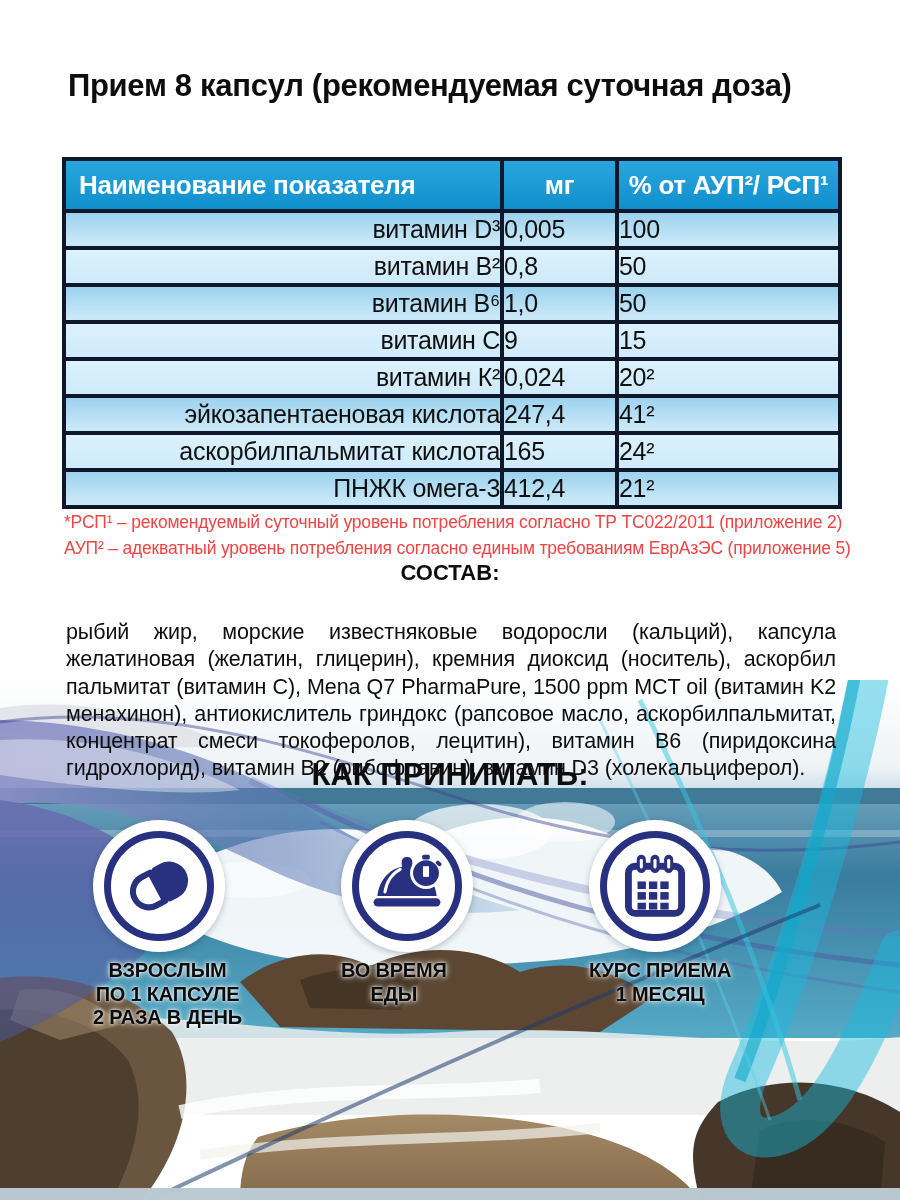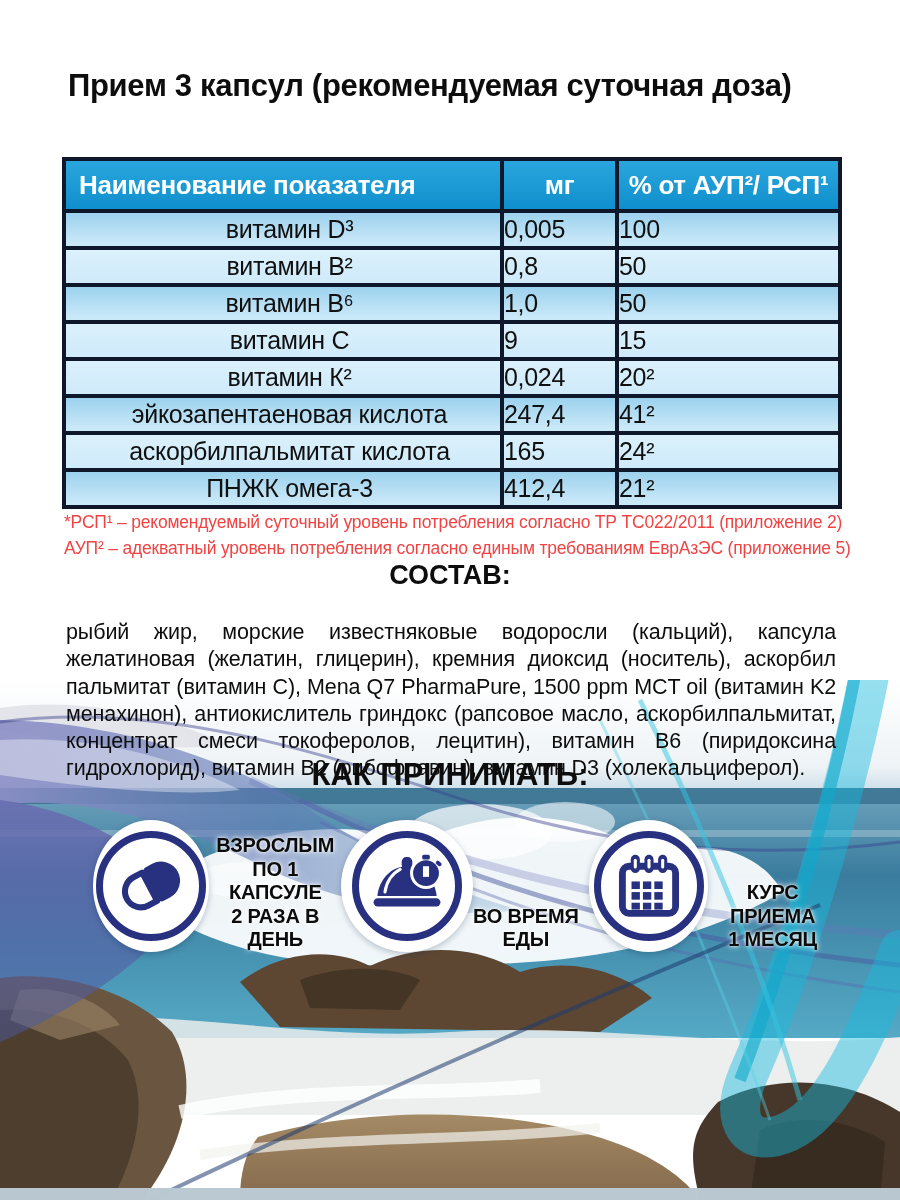--- a/index.html
+++ b/index.html
@@ -18,37 +18,37 @@
   table.nutr { width:776px; border-collapse:collapse; table-layout:fixed; }
   table.nutr, table.nutr th, table.nutr td { border:4px solid #0f172a; }
   table.nutr { border-width:4px; }
   table.nutr th {
     height:46px; background:linear-gradient(180deg,#2aa6dd 0%,#0f8fcd 100%);
     color:#ffffff; font-size:26px; font-weight:700; letter-spacing:-0.3px;
   }
   table.nutr th.col-name { text-align:left; padding-left:13px; }
   table.nutr td { height:33px; font-size:25px; font-weight:500; letter-spacing:-0.3px;
     text-align:left; padding:0; line-height:1; }
-  table.nutr td.cell-name { text-align:center; padding-left:13px; }
+  table.nutr td.cell-name { text-align:right; padding-left:13px; }
   tr.row-dark  td { background:linear-gradient(180deg,#9cd2ee 0%,#c9e8f8 90%); }
   tr.row-light td { background:linear-gradient(180deg,#dbf1fc 0%,#cfeafa 100%); }
   .w-name { width:438px; } .w-mg { width:115px; } .w-pct { width:223px; }
   
   .footnotes { top:509px; left:64px; width:788px; font-size:17.5px; line-height:1.5;
                color:#ef4444; letter-spacing:-0.2px; }
   
   .comp-heading { top:560px; left:0; width:900px; text-align:center;
-                  font-size:27px; font-weight:700; color:#0d0d0d; }
+                  font-size:22px; font-weight:700; color:#0d0d0d; }
   .comp-text { top:597px; left:66px; width:770px; font-size:21.5px; line-height:1.27;
                text-align:justify; color:#0d0d0d; letter-spacing:-0.1px;margin-top:22px; }
   
   .howto-heading { top:757px; left:0; width:900px; text-align:center;
                    font-size:31px; font-weight:700; color:#0d0d0d; }
   .howto-row { top:820px; left:93px; width:744px; display:flex; }
-  .howto-item { width:248px; display:flex; flex-direction:row; align-items:flex-end; }
+  .howto-item { width:248px; display:flex; flex-direction:column; align-items:flex-start; }
   .howto-circle { width:132px; height:132px; border-radius:50%; background:#fff;
     display:flex; align-items:center; justify-content:center;
     box-shadow:0 2px 6px rgba(0,30,60,.25); }
   .howto-ring { width:110px; height:110px; border:7px solid #283080; border-radius:50%;
     background:#fff; display:flex; align-items:center; justify-content:center; box-sizing:border-box; }
   .howto-label { margin-top:7px; font-size:20px; font-weight:700; color:#0c0c0c;
     text-align:center; line-height:1.18; white-space:pre-line; letter-spacing:-0.2px;
     text-shadow:0 0 6px rgba(255,255,255,.95),0 0 3px rgba(255,255,255,.9); }
   .bg-svg { top:680px; left:0; width:900px; height:520px; }
 </style>
@@ -126,21 +126,21 @@
     <path d="M640,20 C700,140 760,280 800,420" stroke="#34c6e2" stroke-width="5" opacity="0.5" fill="none"></path>
     <path d="M600,40 C660,160 720,300 770,440" stroke="#58d2e8" stroke-width="3" opacity="0.4" fill="none"></path>
 
     <path d="M150,520 C340,430 560,330 820,225" stroke="#1d3a6e" stroke-width="4" opacity="0.55" fill="none"></path>
 
     <rect x="0" y="508" width="900" height="12" fill="#cdddе8" opacity="0.9"></rect>
     <rect x="0" y="508" width="900" height="12" fill="#cddde8" opacity="0.9"></rect>
   </svg>
 
   <div class="layer title">
-    <div>Прием 3 капсул (рекомендуемая суточная доза)</div>
+    <div>Прием 8 капсул (рекомендуемая суточная доза)</div>
   </div>
 
   <div class="layer nutr-table-wrap">
     <table class="nutr">
       <colgroup>
           <col class="w-name">
           <col class="w-mg">
           <col class="w-pct">
         </colgroup>
       <thead>

